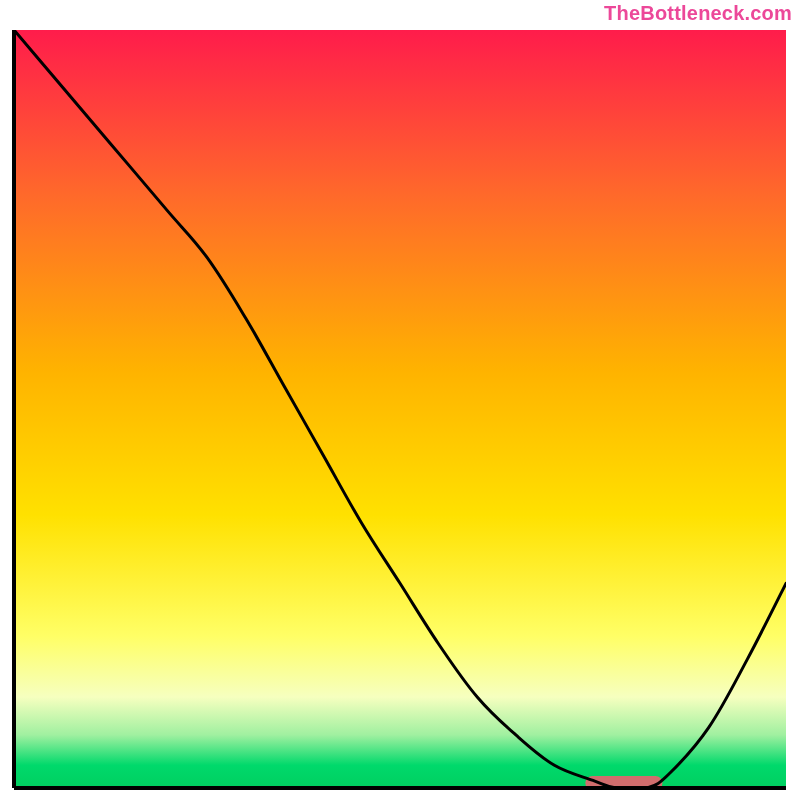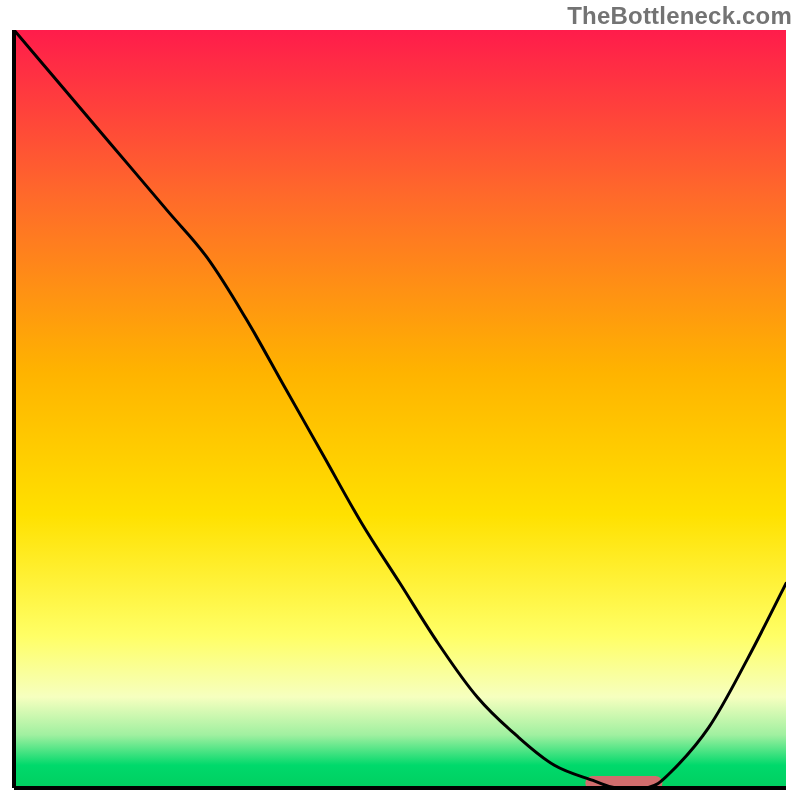--- a/index.html
+++ b/index.html
@@ -13,23 +13,23 @@
   }
   .stage {
     position: relative;
     width: 800px;
     height: 800px;
   }
   .watermark {
     position: absolute;
     top: 2px;
     right: 8px;
-    font-size: 24px;
+    font-size: 20px;
     font-weight: 600;
-    color: #737373;
+    color: #ec4899;
     letter-spacing: 0.2px;
     z-index: 10;
   }
   svg.chart {
     position: absolute;
     left: 0;
     top: 0;
     width: 800px;
     height: 800px;
     display: block;

